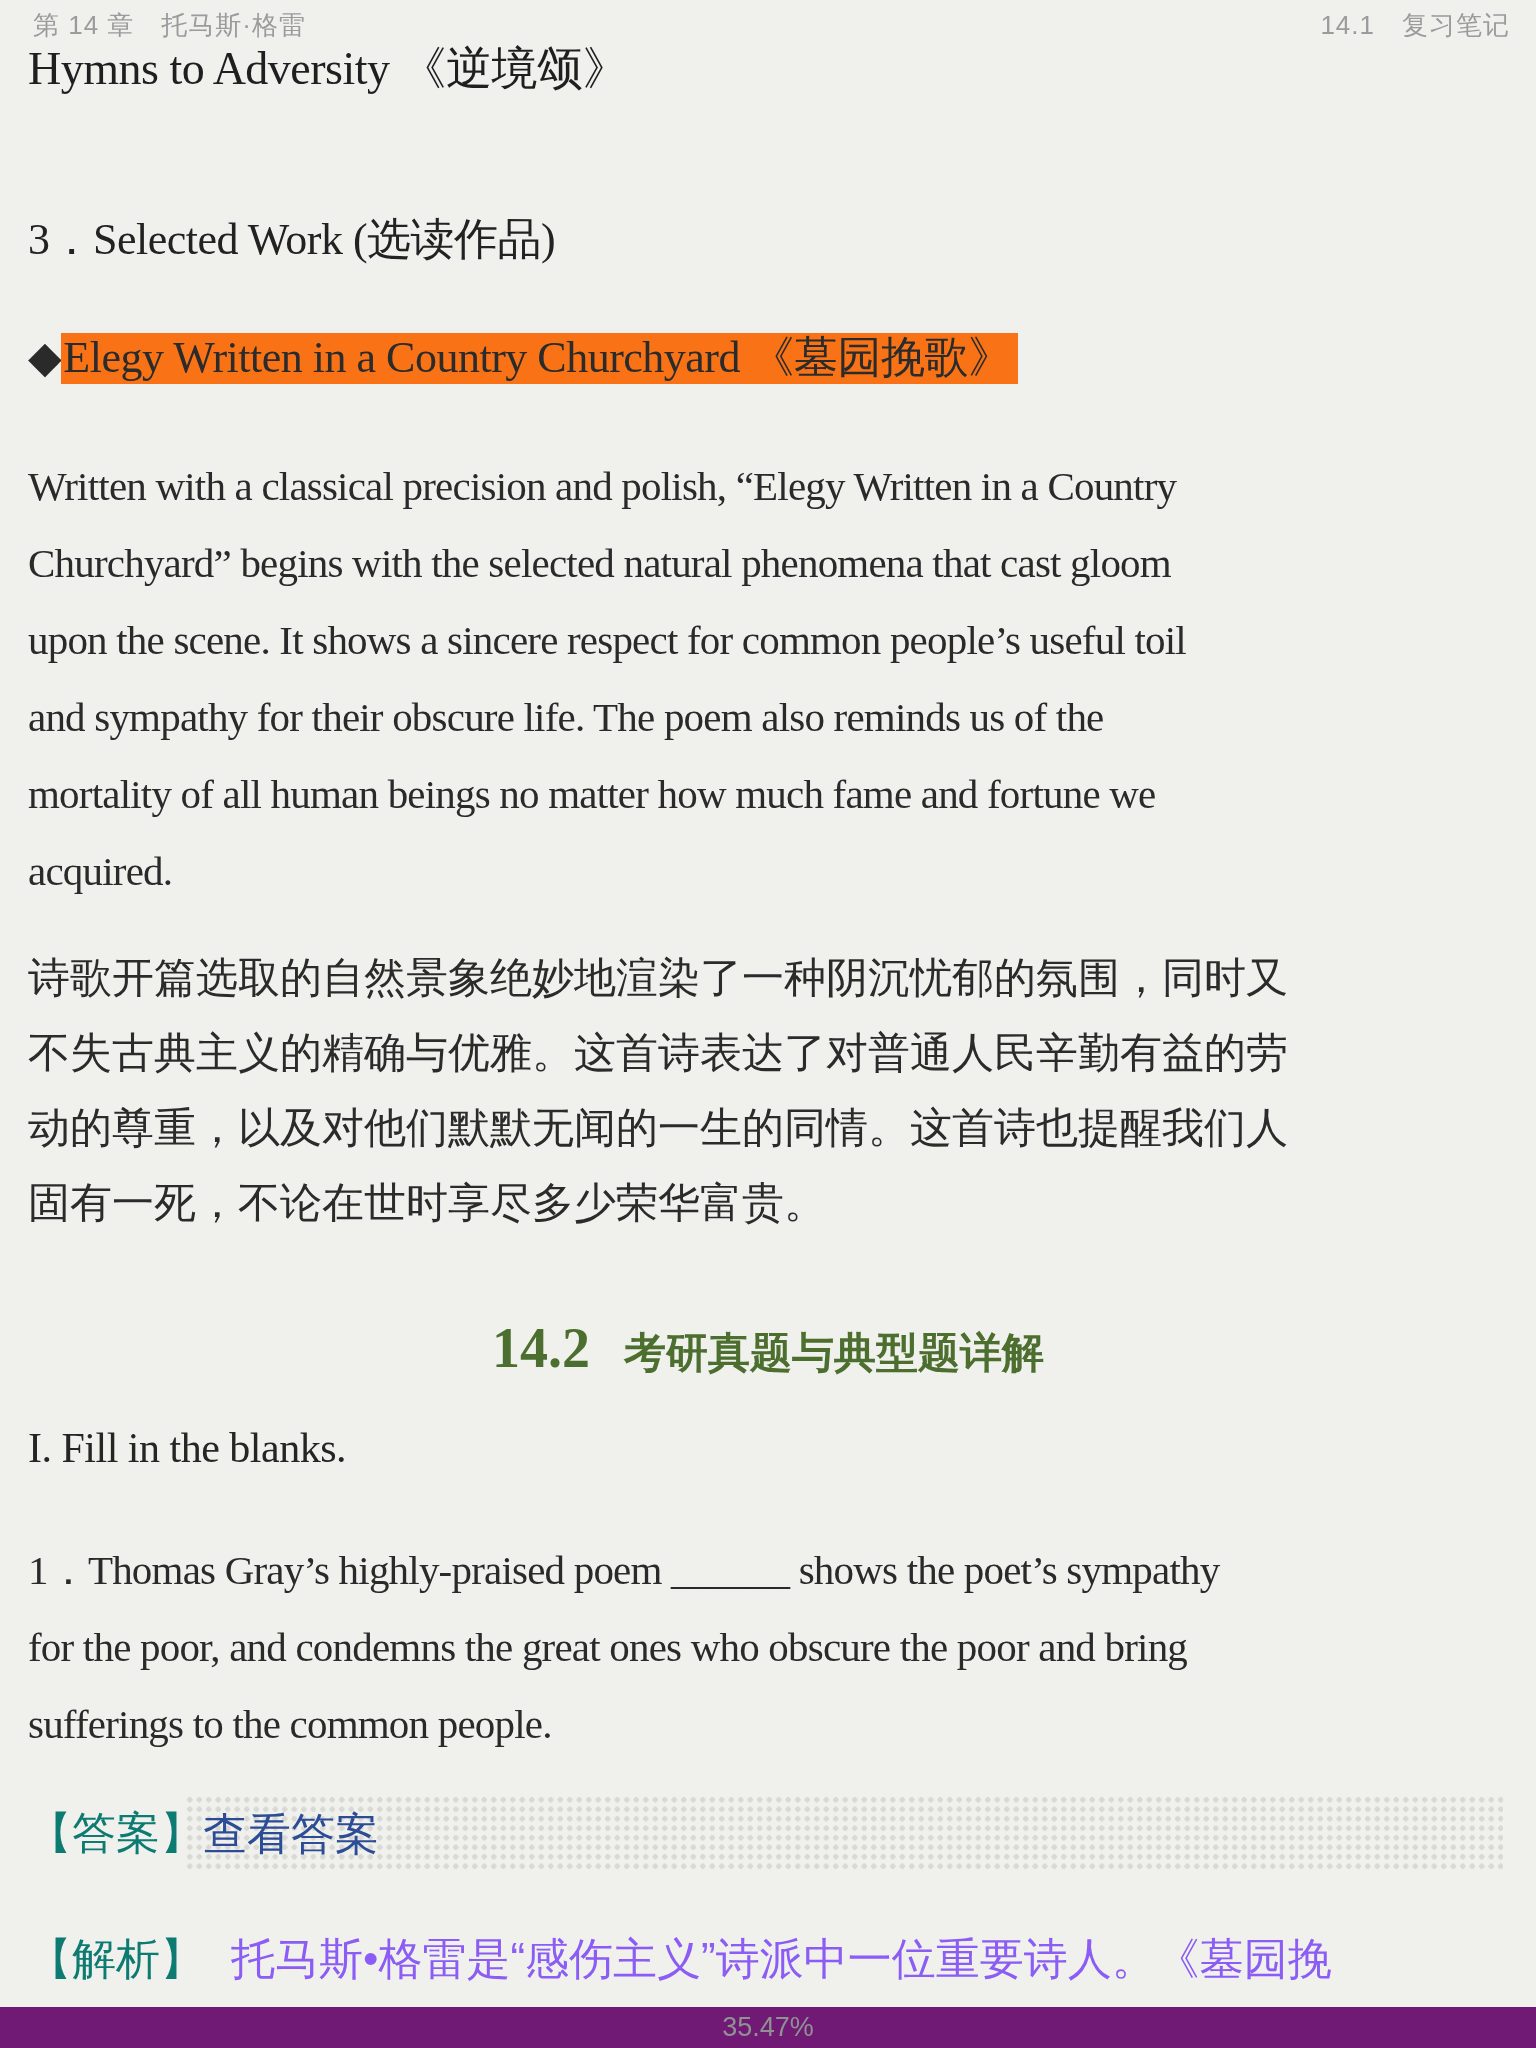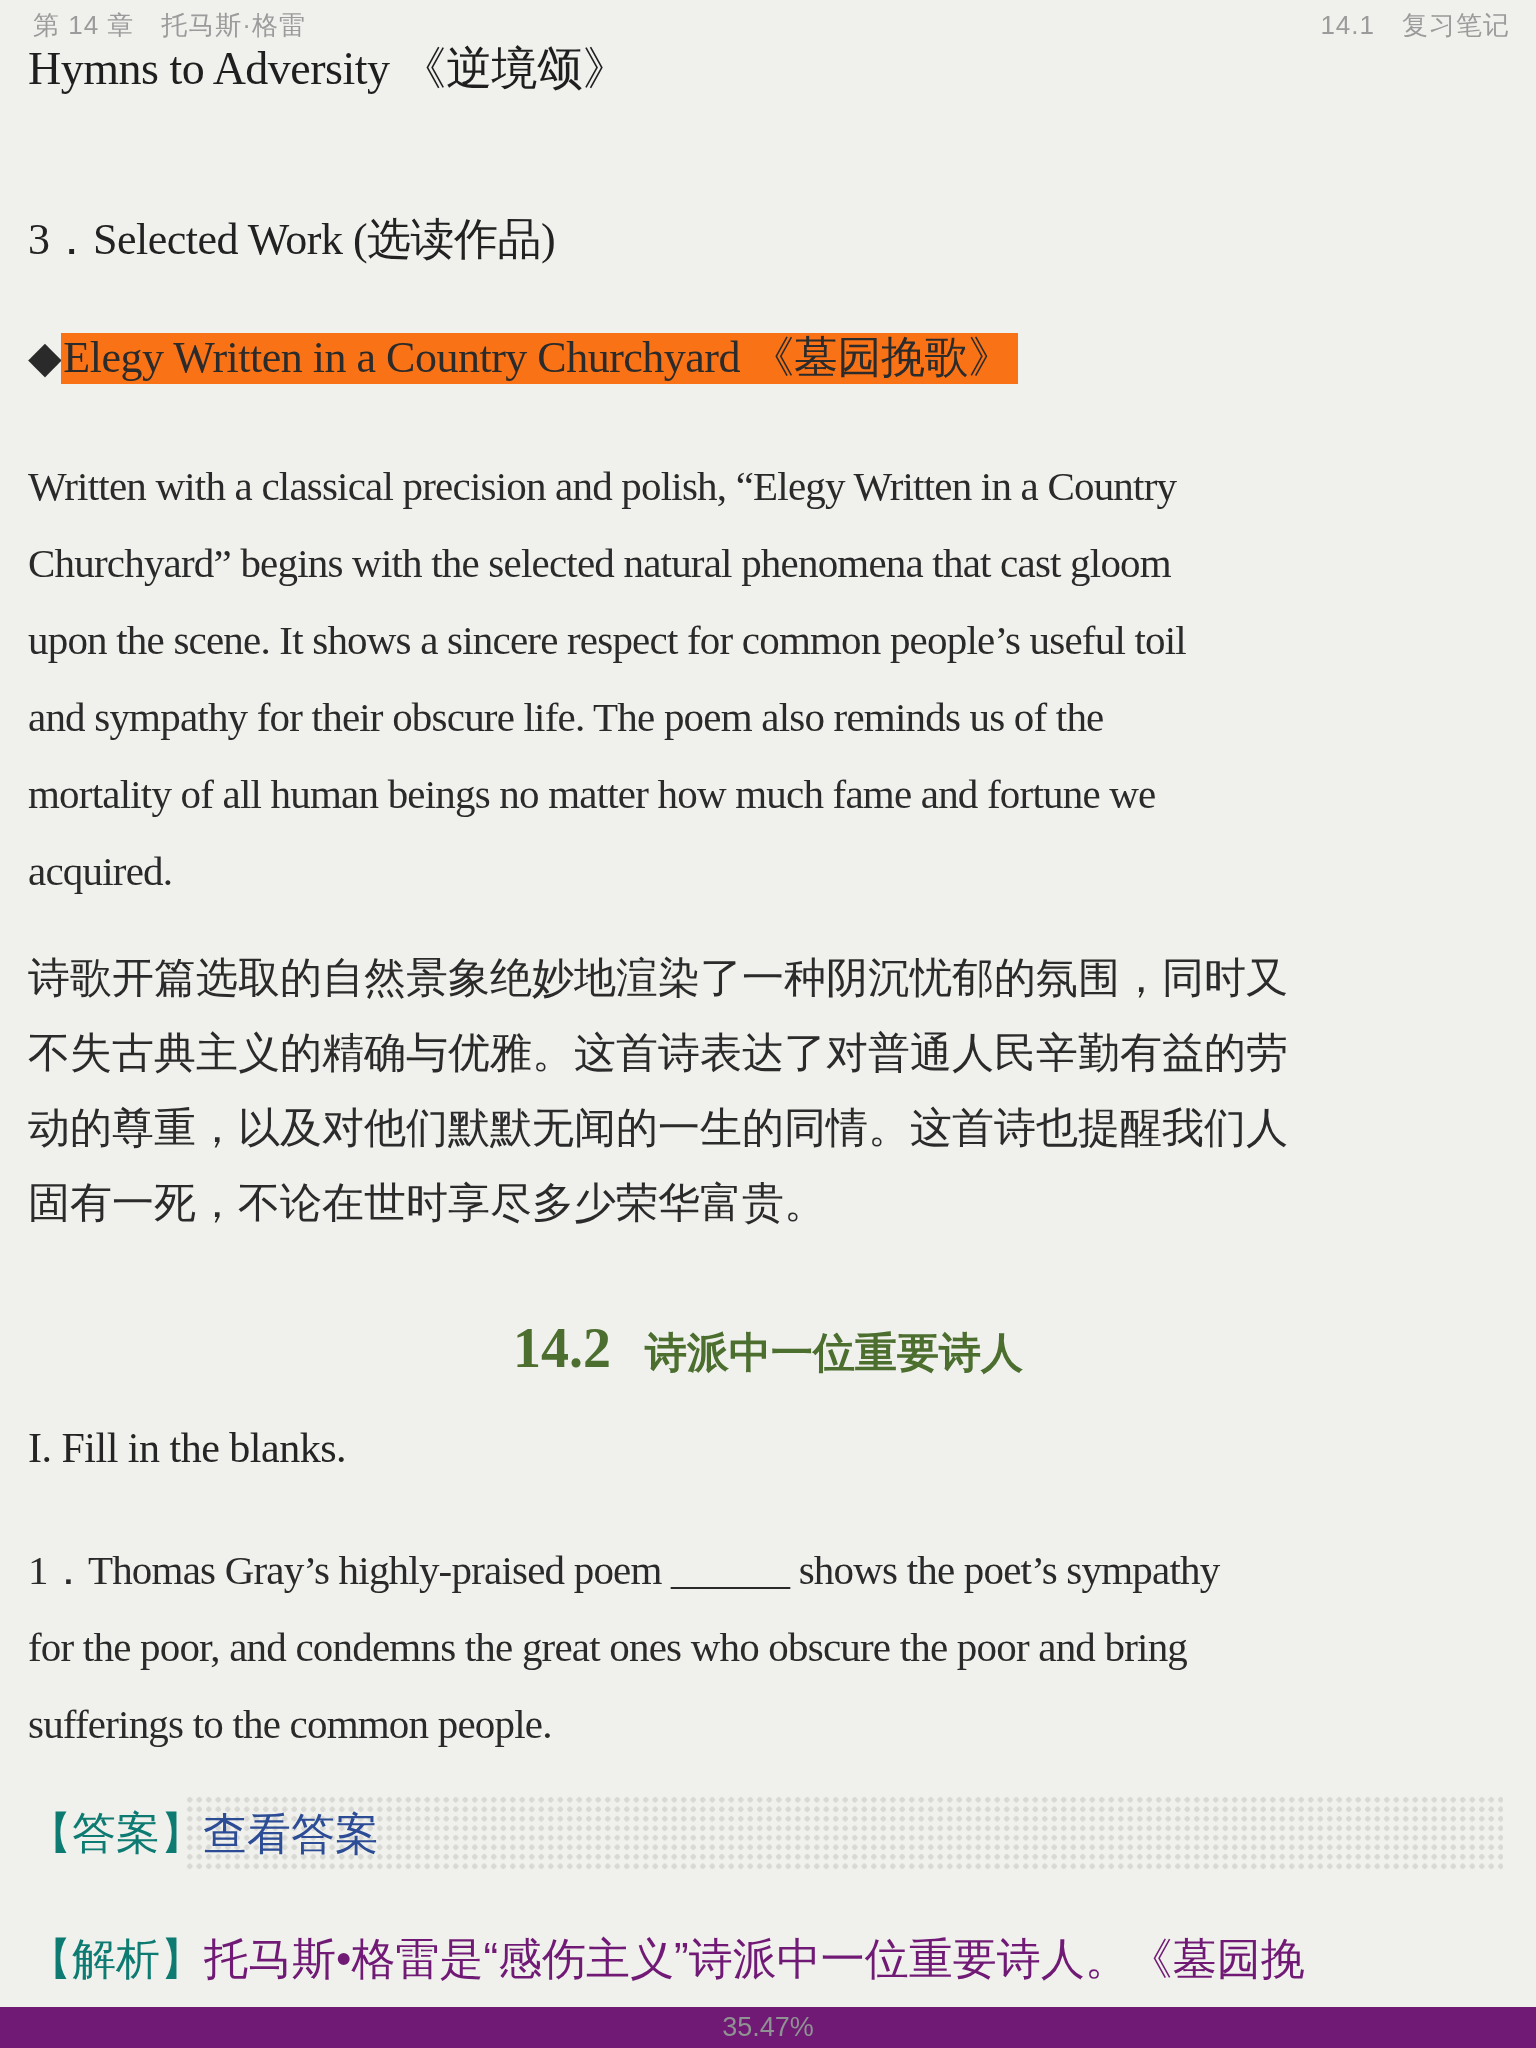--- a/index.html
+++ b/index.html
@@ -58,21 +58,21 @@
     position:absolute;left:157px;top:2px;width:1318px;height:77px;
     background-image:radial-gradient(circle,#d8d9d5 2.4px,rgba(0,0,0,0) 2.9px);
     background-size:9.5px 9.5px;
     cursor:pointer;
   }
   .answer-link{position:absolute;left:18px;top:0;line-height:77px;font-size:44px;color:#2c4c95;white-space:nowrap;}
 
   
   .analysis-row{top:1928px;left:28px;width:1482px;font-size:44px;line-height:62px;white-space:nowrap;}
   .analysis-label{color:#0e7b72;}
-  .analysis-text{color:#701a75;}
+  .analysis-text{color:#8b5cf6;margin-left:27px;}
 
   
   .footer{top:2007px;left:0;width:1536px;height:41px;background:#701a75;}
   .footer .progress{width:100%;text-align:center;line-height:40px;font-size:27px;color:#8f9192;}
 </style>
 </head>
 <body>
 
 <div class="page">
 
@@ -97,21 +97,21 @@
   </div>
 
   <div class="abs cn-para sans">
     <div class="line">诗歌开篇选取的自然景象绝妙地渲染了一种阴沉忧郁的氛围，同时又</div>
     <div class="line">不失古典主义的精确与优雅。这首诗表达了对普通人民辛勤有益的劳</div>
     <div class="line">动的尊重，以及对他们默默无闻的一生的同情。这首诗也提醒我们人</div>
     <div class="line">固有一死，不论在世时享尽多少荣华富贵。</div>
   </div>
 
   <div class="abs sec-heading">
-    <span class="num">14.2</span><span class="txt">诗派中一位重要诗人</span>
+    <span class="num">14.2</span><span class="txt">考研真题与典型题详解</span>
   </div>
 
   <div class="abs intro serif">I. Fill in the blanks.</div>
 
   <div class="abs question">
     <div class="line">1．Thomas Gray’s highly-praised poem ______ shows the poet’s sympathy</div>
     <div class="line">for the poor, and condemns the great ones who obscure the poor and bring</div>
     <div class="line">sufferings to the common people.</div>
   </div>
 

